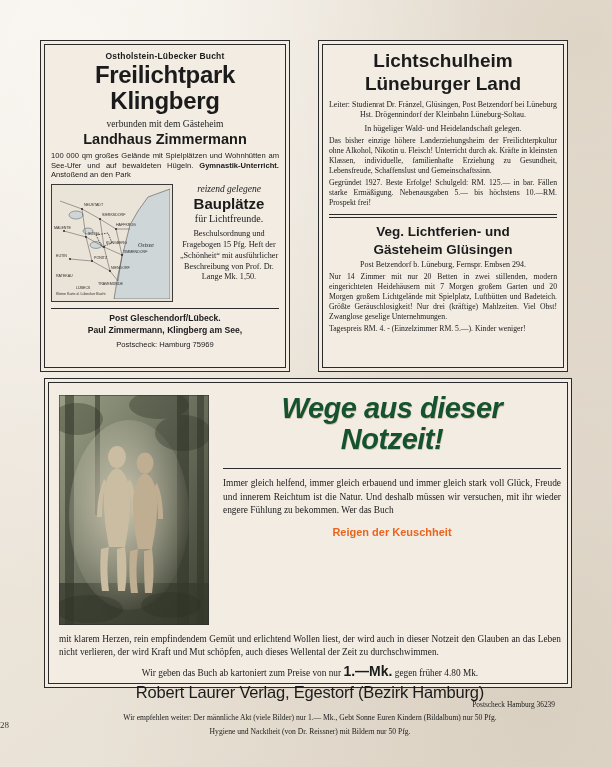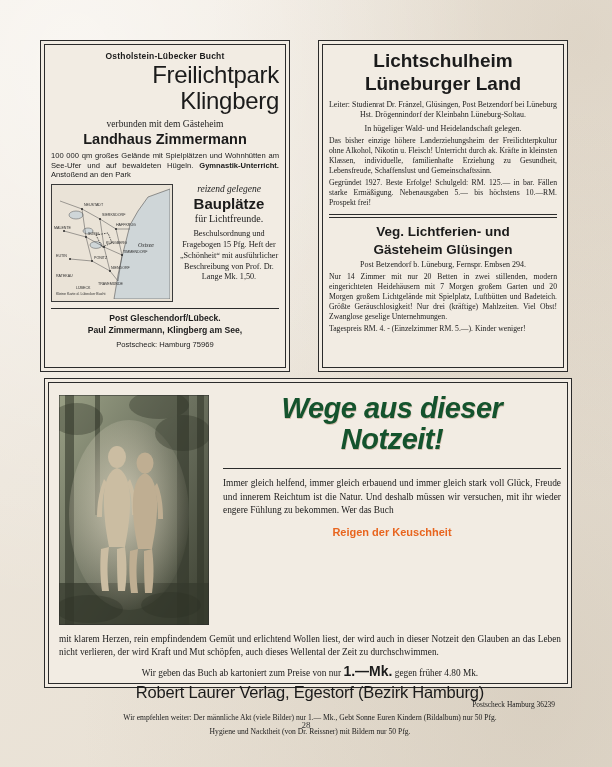--- a/index.html
+++ b/index.html
@@ -70,24 +70,24 @@
   .kicker {
     font-family: "Liberation Sans", sans-serif;
     font-weight: bold;
     font-size: 8.5px;
     text-align: center;
     letter-spacing: 0.2px;
     margin: 2px 0 2px;
   }
   .title-huge {
     font-family: "Liberation Sans", sans-serif;
-    font-weight: normal;
+    font-weight: bold;
     font-size: 24px;
     line-height: 1.04;
-    text-align: right;
+    text-align: center;
     letter-spacing: -0.3px;
     margin: 1px 0 0;
   }
   .mid-line {
     font-family: "Liberation Serif", serif;
     font-size: 9.5px;
     text-align: center;
     margin: 5px 0 2px;
   }
   .title-mid {
@@ -348,21 +348,21 @@
     text-align: center;
     margin: 4px 0 0;
   }
 
   
   .folio {
     position: absolute;
     left: 0;
     right: 0;
     top: 720px;
-    text-align: center;
+    text-align: left;
     font-family: "Liberation Serif", serif;
     font-size: 9px;
     color: #3a3a3a;
   }
 
   
   .mlabel {
     font-family: "Liberation Sans", sans-serif;
     font-size: 3.6px;
     fill: #2b2b2b;

